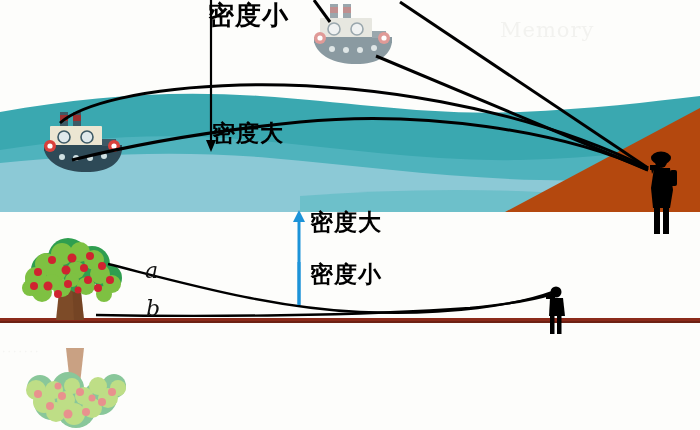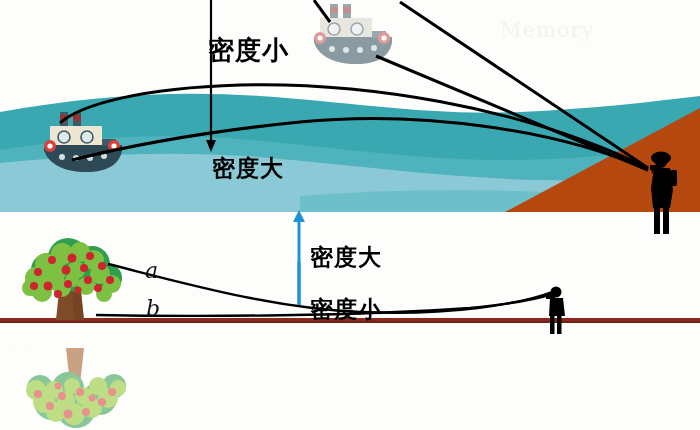--- a/index.html
+++ b/index.html
@@ -7,21 +7,20 @@
   #stage{position:relative;width:700px;height:430px;overflow:hidden;background:#fdfdfb;}
   #stage svg.layer{position:absolute;left:0;top:0;width:700px;height:430px;}
   .cnlabel{
     position:absolute;
     font-family:"DejaVu Sans","Liberation Sans",sans-serif;
     font-weight:bold;
     color:#000000;
     white-space:nowrap;
     letter-spacing:1px;
     line-height:1;
-    margin-top:35px;
   }
   #lbl-top{left:208px;top:2px;font-size:26px;}
   #lbl-sea{left:212px;top:122px;font-size:23px;}
   #lbl-mid-hi{left:310px;top:211px;font-size:23px;}
   #lbl-mid-lo{left:310px;top:263px;font-size:23px;}
   .raylabel{
     position:absolute;
     font-family:"DejaVu Serif","Liberation Serif",serif;
     font-style:italic;
     font-size:22px;

